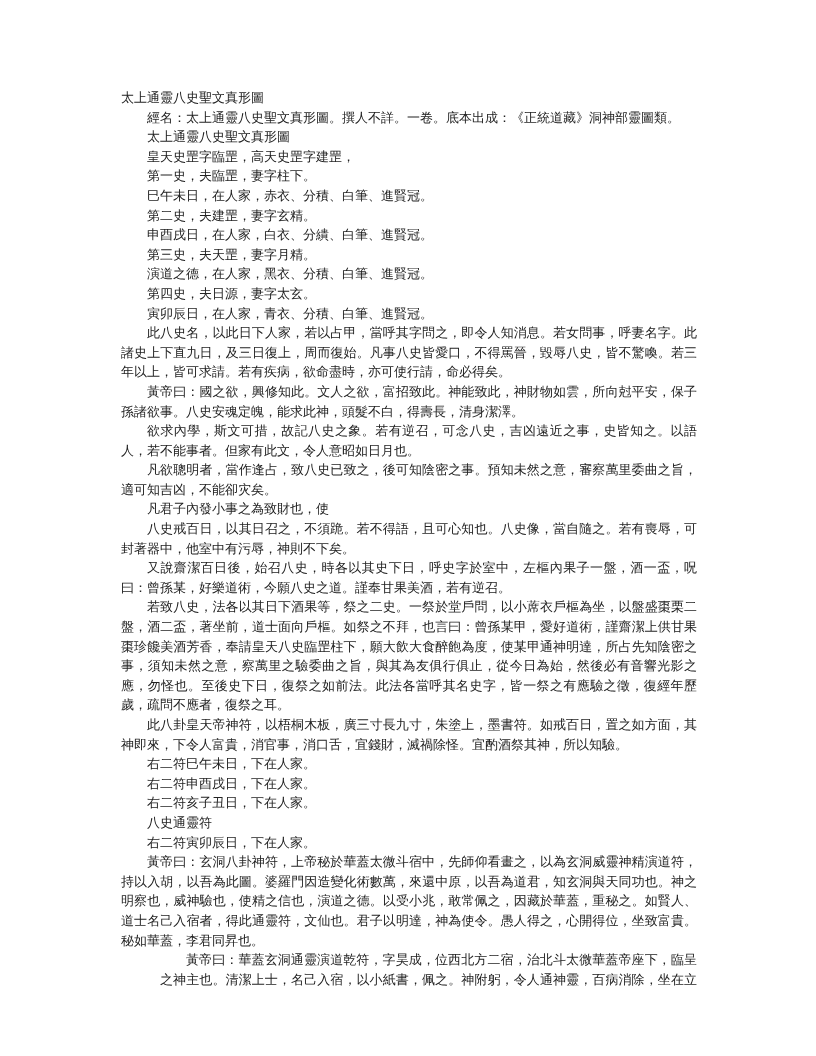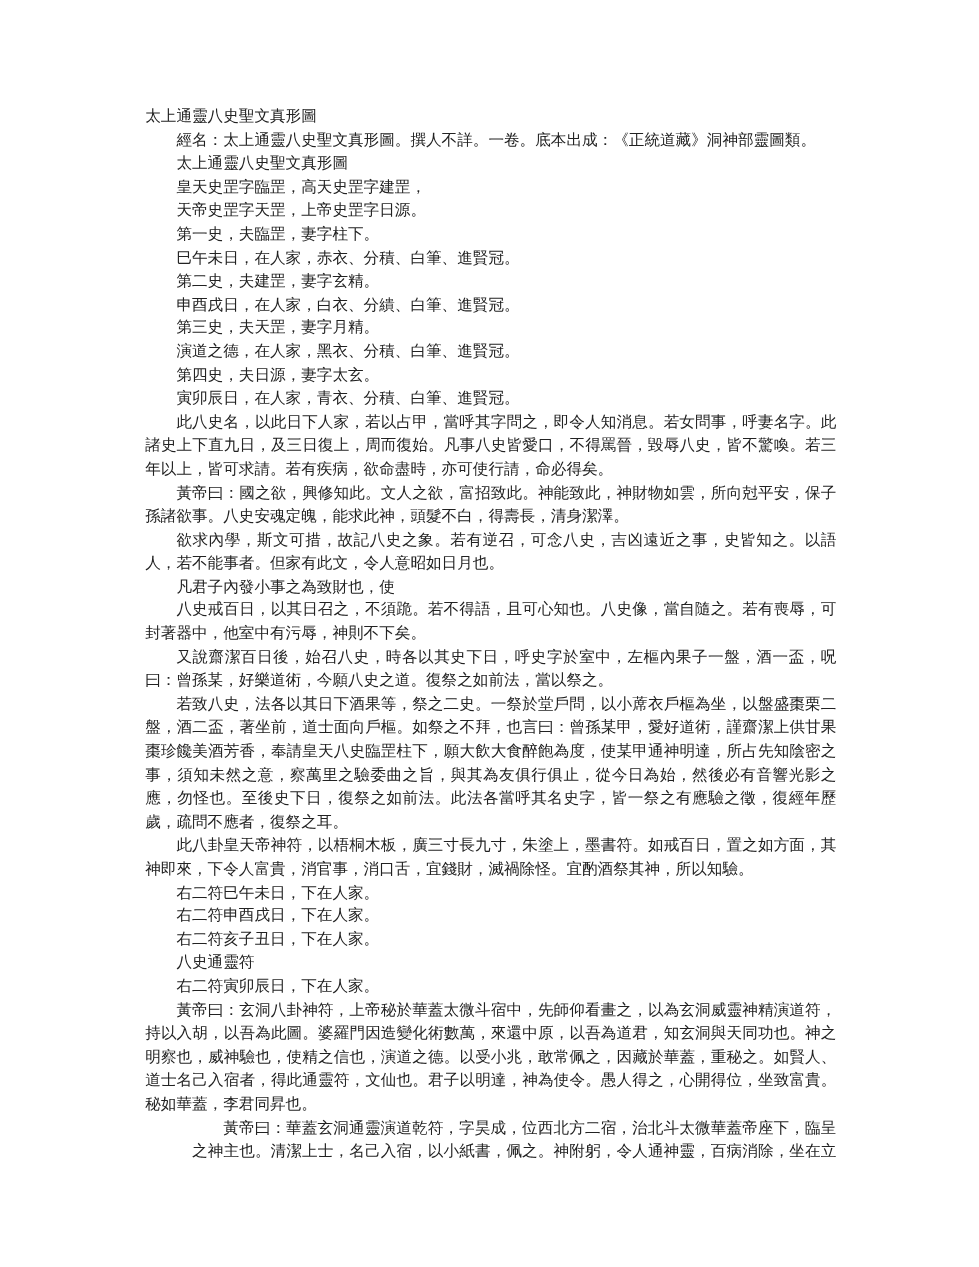--- a/index.html
+++ b/index.html
@@ -61,35 +61,35 @@
 </style>
 </head>
 <body>
 
 <div id="page">
   <div class="doc-body" id="doc-body">
       <p class="line-flush">太上通靈八史聖文真形圖</p>
       <p class="line-indent">經名：太上通靈八史聖文真形圖。撰人不詳。一卷。底本出成：《正統道藏》洞神部靈圖類。</p>
       <p class="line-indent">太上通靈八史聖文真形圖</p>
       <p class="line-indent">皇天史罡字臨罡，高天史罡字建罡，</p>
-      <p class="line-indent">天帝史罡字天罡，上帝史罡字日源。</p>
       <p class="line-indent">第一史，夫臨罡，妻字柱下。</p>
       <p class="line-indent">巳午未日，在人家，赤衣、分積、白筆、進賢冠。</p>
       <p class="line-indent">第二史，夫建罡，妻字玄精。</p>
       <p class="line-indent">申酉戌日，在人家，白衣、分繢、白筆、進賢冠。</p>
       <p class="line-indent">第三史，夫天罡，妻字月精。</p>
       <p class="line-indent">演道之德，在人家，黑衣、分積、白筆、進賢冠。</p>
       <p class="line-indent">第四史，夫日源，妻字太玄。</p>
       <p class="line-indent">寅卯辰日，在人家，青衣、分積、白筆、進賢冠。</p>
       <p class="para">此八史名，以此日下人家，若以占甲，當呼其字問之，即令人知消息。若女問事，呼妻名字。此諸史上下直九日，及三日復上，周而復始。凡事八史皆愛口，不得罵晉，毀辱八史，皆不驚喚。若三年以上，皆可求請。若有疾病，欲命盡時，亦可使行請，命必得矣。</p>
       <p class="para">黃帝曰：國之欲，興修知此。文人之欲，富招致此。神能致此，神財物如雲，所向尅平安，保子孫諸欲事。八史安魂定魄，能求此神，頭髮不白，得壽長，清身潔澤。</p>
       <p class="para">欲求內學，斯文可措，故記八史之象。若有逆召，可念八史，吉凶遠近之事，史皆知之。以語人，若不能事者。但家有此文，令人意昭如日月也。</p>
+      <p class="para">凡欲聰明者，當作逢占，致八史已致之，後可知陰密之事。預知未然之意，審察萬里委曲之旨，適可知吉凶，不能卻灾矣。</p>
       <p class="line-indent">凡君子內發小事之為致財也，使</p>
       <p class="para">八史戒百日，以其日召之，不須跪。若不得語，且可心知也。八史像，當自隨之。若有喪辱，可封著器中，他室中有污辱，神則不下矣。</p>
-      <p class="para">又說齋潔百日後，始召八史，時各以其史下日，呼史字於室中，左樞內果子一盤，酒一盃，呪曰：曾孫某，好樂道術，今願八史之道。復祭之如前法，當以祭之。</p>
+      <p class="para">又說齋潔百日後，始召八史，時各以其史下日，呼史字於室中，左樞內果子一盤，酒一盃，呪曰：曾孫某，好樂道術，今願八史之道。謹奉甘果美酒，若有逆召。</p>
       <p class="para">若致八史，法各以其日下酒果等，祭之二史。一祭於堂戶問，以小蓆衣戶樞為坐，以盤盛棗栗二盤，酒二盃，著坐前，道士面向戶樞。如祭之不拜，也言曰：曾孫某甲，愛好道術，謹齋潔上供甘果棗珍饞美酒芳香，奉請皇天八史臨罡柱下，願大飲大食醉飽為度，使某甲通神明達，所占先知陰密之事，須知未然之意，察萬里之驗委曲之旨，與其為友俱行俱止，從今日為始，然後必有音響光影之應，勿怪也。至後史下日，復祭之如前法。此法各當呼其名史字，皆一祭之有應驗之徵，復經年歷歲，疏問不應者，復祭之耳。</p>
       <p class="para">此八卦皇天帝神符，以梧桐木板，廣三寸長九寸，朱塗上，墨書符。如戒百日，置之如方面，其神即來，下令人富貴，消官事，消口舌，宜錢財，滅禍除怪。宜酌酒祭其神，所以知驗。</p>
       <p class="line-indent">右二符巳午未日，下在人家。</p>
       <p class="line-indent">右二符申酉戌日，下在人家。</p>
       <p class="line-indent">右二符亥子丑日，下在人家。</p>
       <p class="line-indent">八史通靈符</p>
       <p class="line-indent">右二符寅卯辰日，下在人家。</p>
       <p class="para">黃帝曰：玄洞八卦神符，上帝秘於華蓋太微斗宿中，先師仰看畫之，以為玄洞威靈神精演道符，持以入胡，以吾為此圖。婆羅門因造變化術數萬，來還中原，以吾為道君，知玄洞與天同功也。神之明察也，威神驗也，使精之信也，演道之德。以受小兆，敢常佩之，因藏於華蓋，重秘之。如賢人、道士名己入宿者，得此通靈符，文仙也。君子以明達，神為使令。愚人得之，心開得位，坐致富貴。秘如華蓋，李君同昇也。</p>
       <p class="para clipped">黃帝曰：華蓋玄洞通靈演道乾符，字昊成，位西北方二宿，治北斗太微華蓋帝座下，臨呈之神主也。清潔上士，名己入宿，以小紙書，佩之。神附躬，令人通神靈，百病消除，坐在立</p>
     </div>

